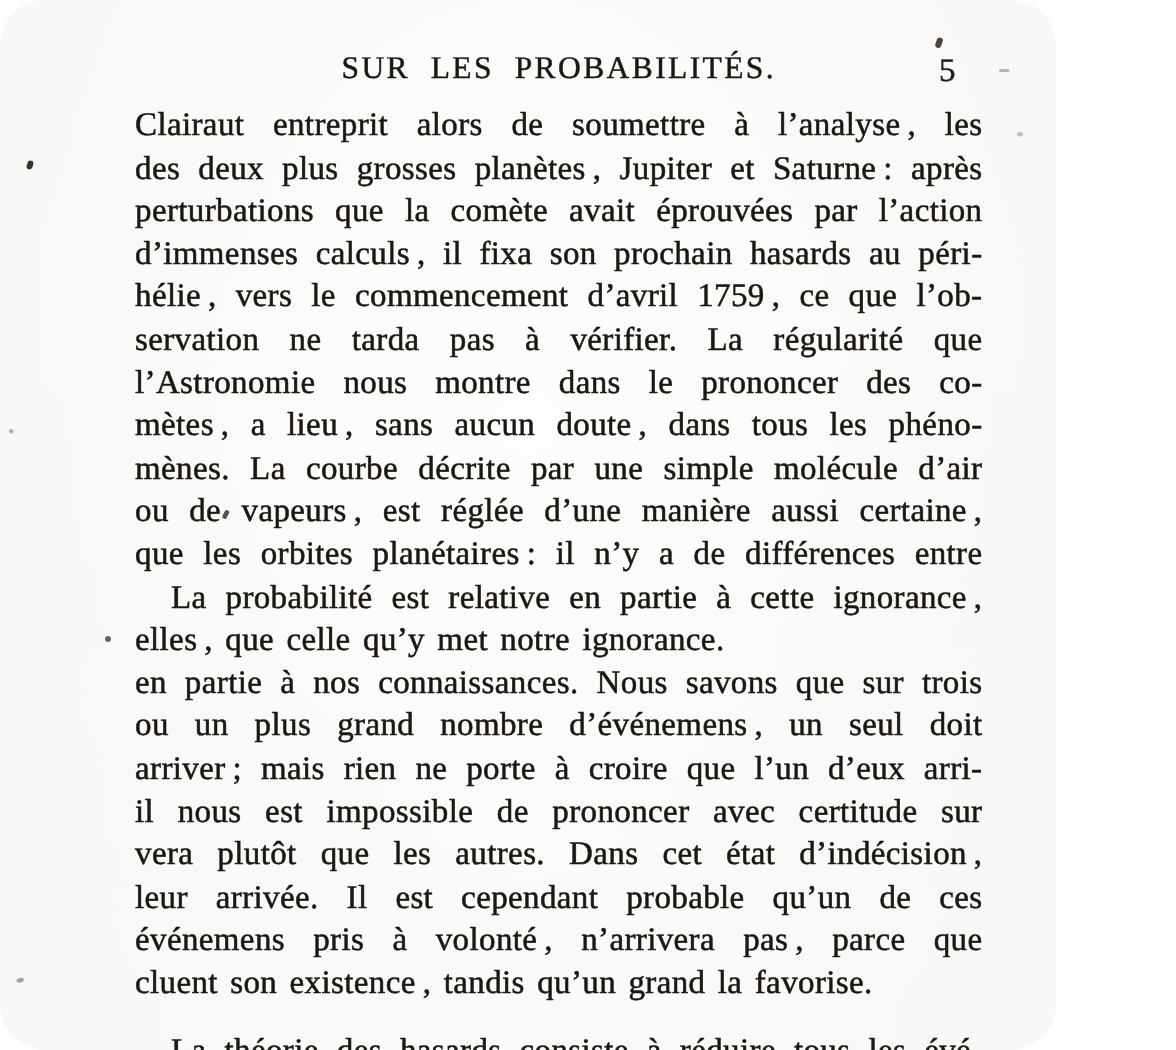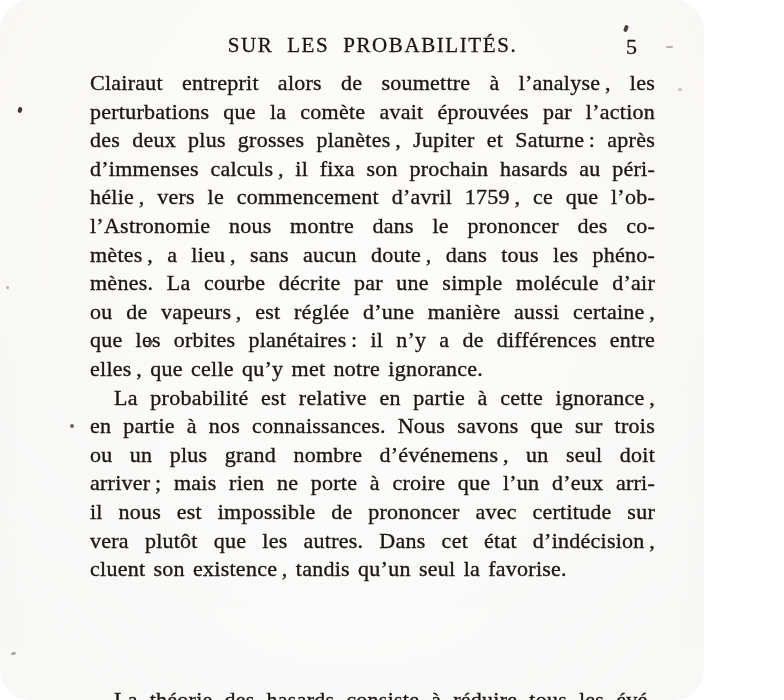--- a/index.html
+++ b/index.html
@@ -111,38 +111,41 @@
   <div class="textblock">
 
     <div class="running-header">
       <span class="running-title">SUR LES PROBABILITÉS.</span>
       <span class="pageno">5</span>
     </div>
 
     <div class="body-text">
 
       <div class="line">Clairaut entreprit alors de soumettre à l’analyse , les</div>
+      <div class="line">des deux plus grosses planètes , Jupiter et Saturne : après</div>
       <div class="line">perturbations que la comète avait éprouvées par l’action</div>
-      <div class="line">des deux plus grosses planètes , Jupiter et Saturne : après</div>
       <div class="line">d’immenses calculs , il fixa son prochain hasards au péri-</div>
       <div class="line">hélie , vers le commencement d’avril 1759 , ce que l’ob-</div>
+      <div class="line">servation ne tarda pas à vérifier. La régularité que</div>
       <div class="line">l’Astronomie nous montre dans le prononcer des co-</div>
       <div class="line">mètes , a lieu , sans aucun doute , dans tous les phéno-</div>
       <div class="line">mènes. La courbe décrite par une simple molécule d’air</div>
       <div class="line">ou de vapeurs , est réglée d’une manière aussi certaine ,</div>
       <div class="line">que les orbites planétaires : il n’y a de différences entre</div>
+      <div class="line indent">La probabilité est relative en partie à cette ignorance ,</div>
+
       <div class="line last">elles , que celle qu’y met notre ignorance.</div>
-
-      <div class="line indent">La probabilité est relative en partie à cette ignorance ,</div>
       <div class="line">en partie à nos connaissances. Nous savons que sur trois</div>
       <div class="line">ou un plus grand nombre d’événemens , un seul doit</div>
       <div class="line">arriver ; mais rien ne porte à croire que l’un d’eux arri-</div>
       <div class="line">il nous est impossible de prononcer avec certitude sur</div>
       <div class="line">vera plutôt que les autres. Dans cet état d’indécision ,</div>
-      <div class="line last">cluent son existence , tandis qu’un seul la favorise.</div>
+      <div class="line">leur arrivée. Il est cependant probable qu’un de ces</div>
+      <div class="line">événemens pris à volonté , n’arrivera pas , parce que</div>
+      <div class="line last">cluent son existence , tandis qu’un grand la favorise.</div>
     </div>
   </div>
 
   <div class="partial-line-clip">
     <div class="line indent">La théorie des hasards consiste à réduire tous les évé-</div>
   </div>
 
   <div class="speck s1"></div>
   <div class="speck s2"></div>
   <div class="speck s3"></div>

